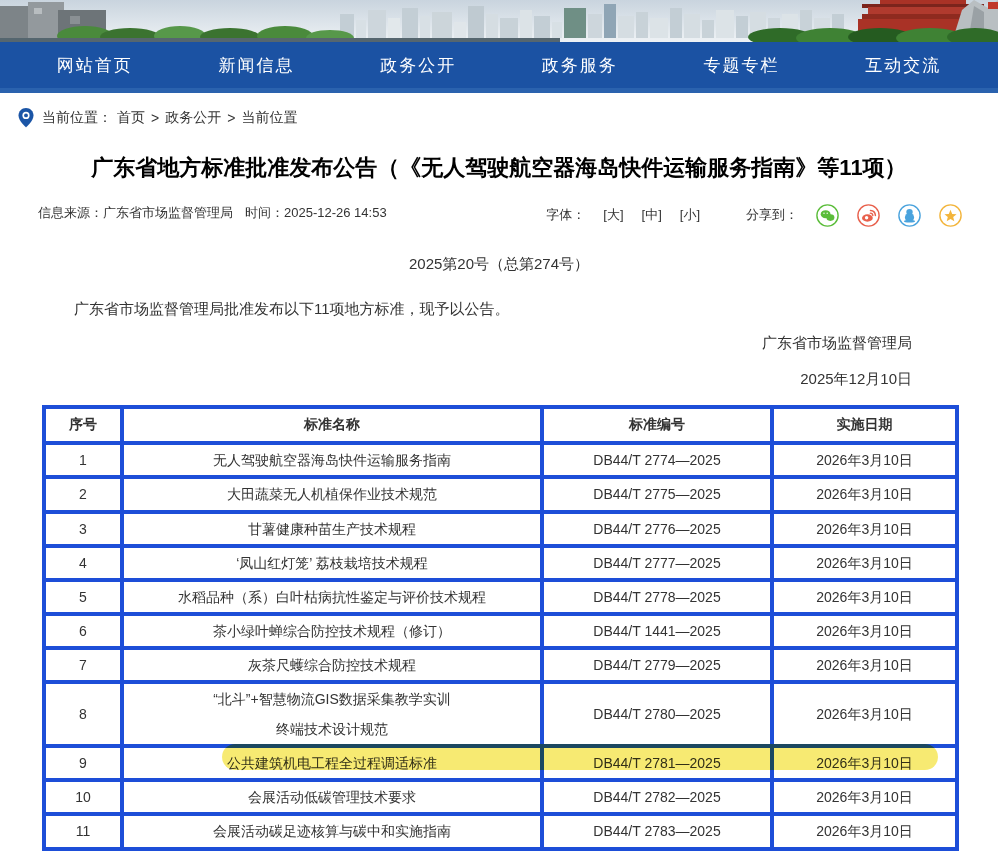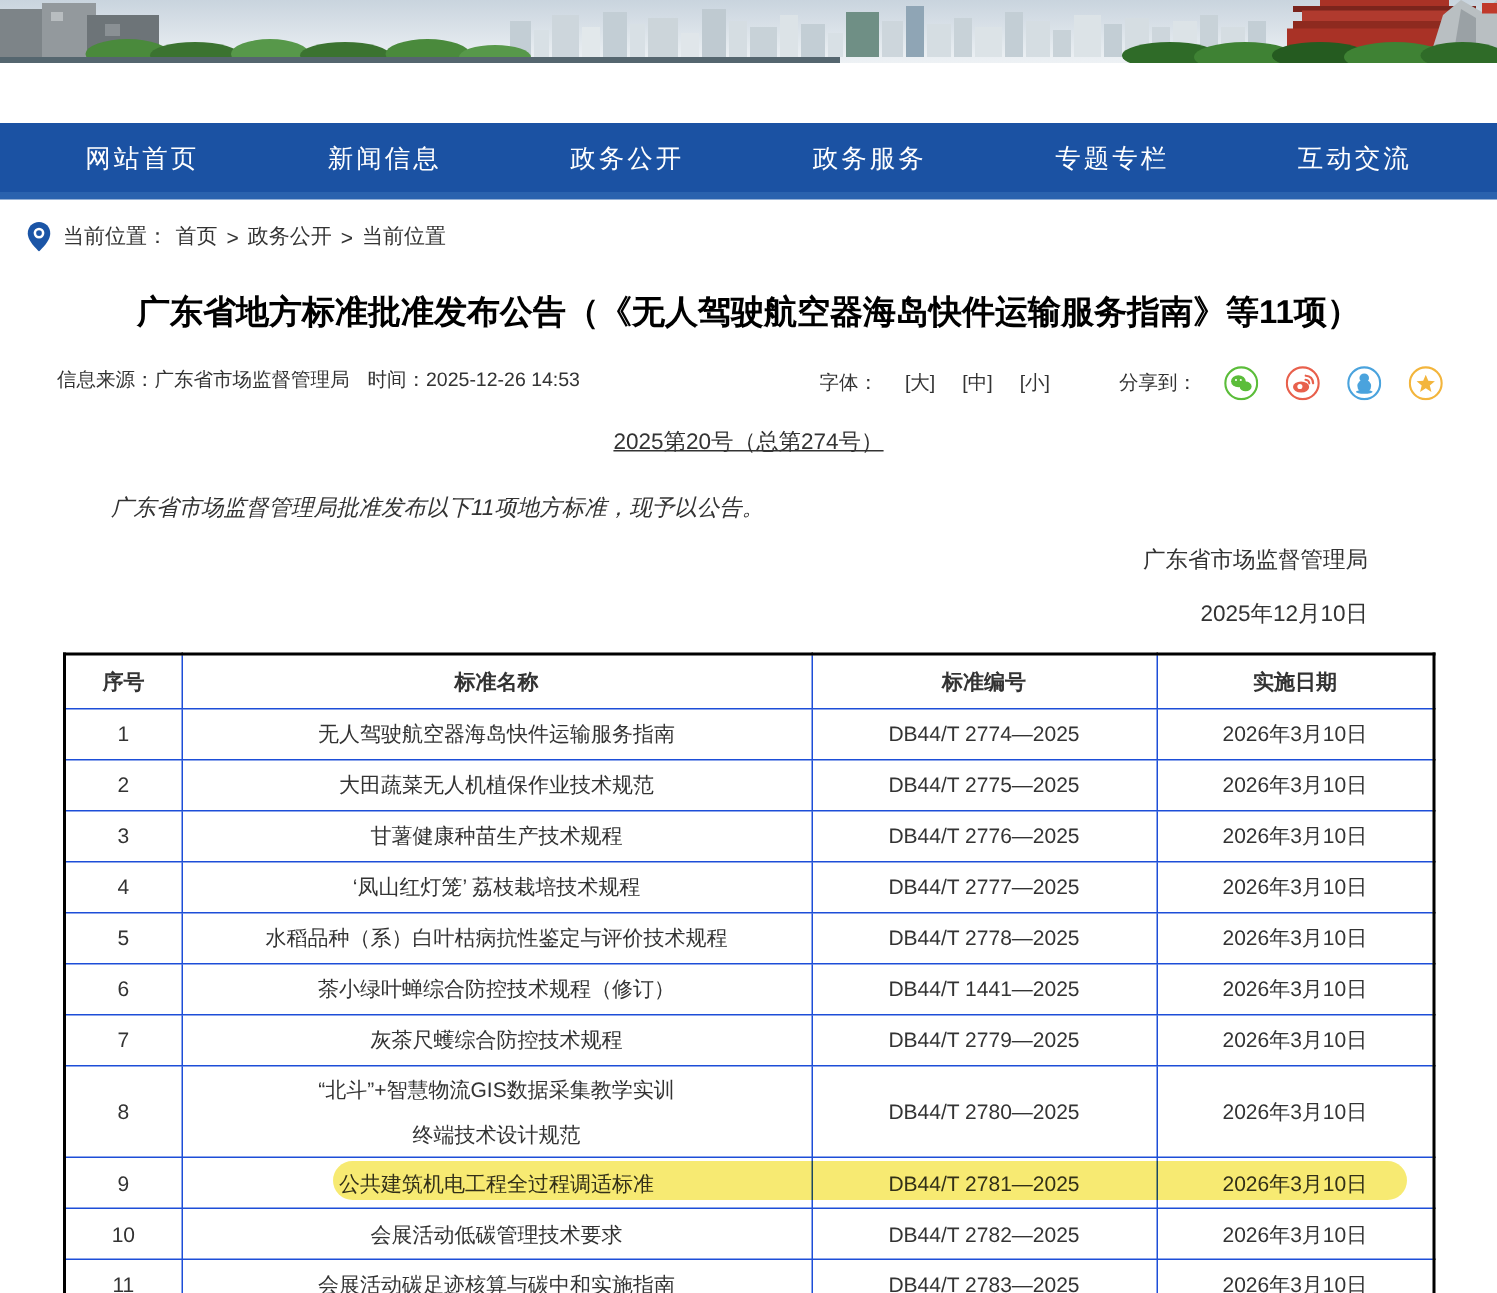--- a/index.html
+++ b/index.html
@@ -5,21 +5,21 @@
   * { box-sizing: border-box; }
   html,body { margin:0; padding:0; background:#ffffff; }
   body { font-family:"Liberation Sans","DejaVu Sans",sans-serif; }
   .page { width:998px; min-height:862px; margin:0 auto; background:#fff; position:relative; }
 
   
   .banner { height:42px; overflow:hidden; }
   .banner svg { display:block; }
 
   
-  .nav { height:46px; background:#1b52a3; display:flex; align-items:stretch; padding:0 14px;margin-top:40px; }
+  .nav { height:46px; background:#1b52a3; display:flex; align-items:stretch; padding:0 14px; }
   .nav a { flex:1; display:flex; align-items:center; justify-content:center;
            color:#ffffff; font-size:17px; letter-spacing:2px; text-decoration:none; }
   .nav-strip { height:5px; background:#2a62ae; }
 
   
   .breadcrumb { display:flex; align-items:center; gap:5px; padding:15px 0 8px 18px;
                 font-size:14px; color:#333; }
   .breadcrumb a { color:#333; text-decoration:none; }
   .crumb-sep { color:#333; padding:0 1px; }
   .pin { width:16px; height:20px; display:inline-flex; margin-right:3px; }
@@ -29,30 +29,30 @@
                    margin:16px 40px 0 40px; line-height:1.45; }
   .meta-row { display:flex; justify-content:space-between; align-items:flex-start;
               margin:20px 36px 0 38px; font-size:13px; color:#333; }
   .meta-left { white-space:nowrap; }
   .meta-left .sep { display:inline-block; width:12px; }
   .meta-right { display:flex; align-items:center; gap:18px; white-space:nowrap; }
   .font-size-btn { cursor:pointer; color:#333; }
   .share-icon { width:23px; height:23px; display:inline-flex; cursor:pointer; }
 
   
-  .doc-number { text-align:center; font-size:15px; color:#333; margin-top:18px;text-decoration:underline; }
-  .body-par { font-size:15px; color:#333; margin:24px 44px 0 44px; text-indent:2em; line-height:1.5;font-style:italic; }
+  .doc-number { text-align:center; font-size:15px; color:#333; margin-top:28px; }
+  .body-par { font-size:15px; color:#333; margin:24px 44px 0 44px; text-indent:2em; line-height:1.5; }
   .signer { text-align:right; font-size:15px; color:#333; margin:14px 86px 0 0; }
   .sign-date { text-align:right; font-size:15px; color:#333; margin:17px 86px 0 0; }
 
   
   .table-wrap { position:relative; margin:16px 41px 0 42px; }
   table.standards { border-collapse:collapse; width:915px; table-layout:fixed;
                     font-size:14px; color:#333; border:2px solid #000; }
-  .standards th, .standards td { border:1px solid #1d4ed8; text-align:center;
+  .standards th, .standards td { border:4px solid #1d4ed8; text-align:center;
                                  vertical-align:middle; padding:0 6px; }
   .standards th { height:36px; font-weight:bold; }
   .standards td { height:34px; line-height:2.15; }
   .col-seq  { width:78px; }
   .col-name { width:420px; white-space:pre-line; }
   .col-code { width:230px; }
   .col-date { width:185px; }
 
   .highlight-marker { position:absolute; left:180px; width:716px; top:349px; height:28px;
                       background:#f6e85e; opacity:0.88; mix-blend-mode:multiply;

